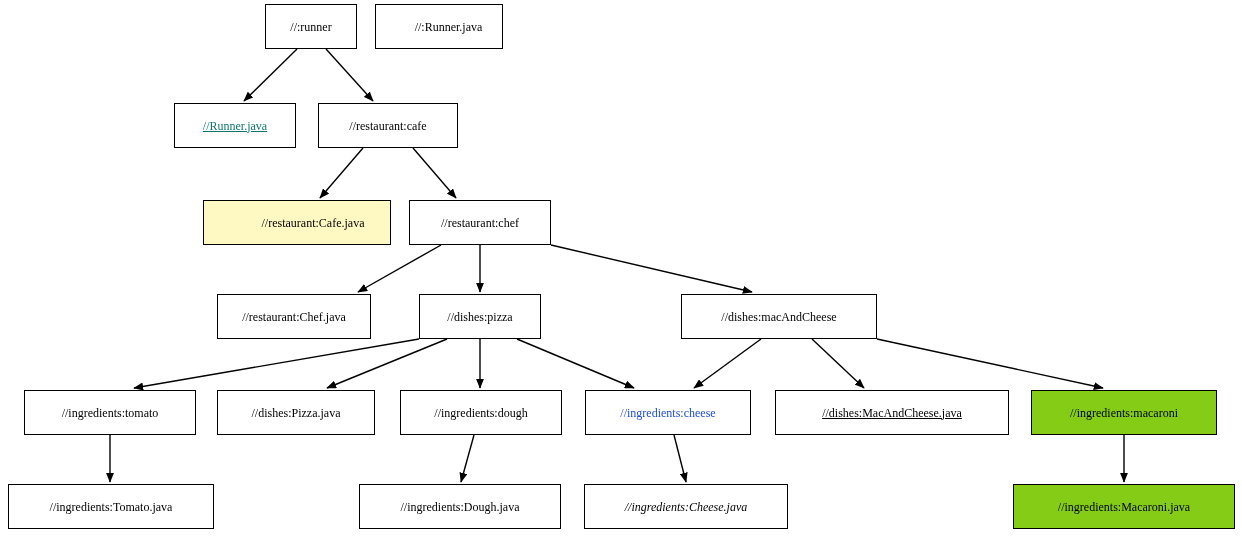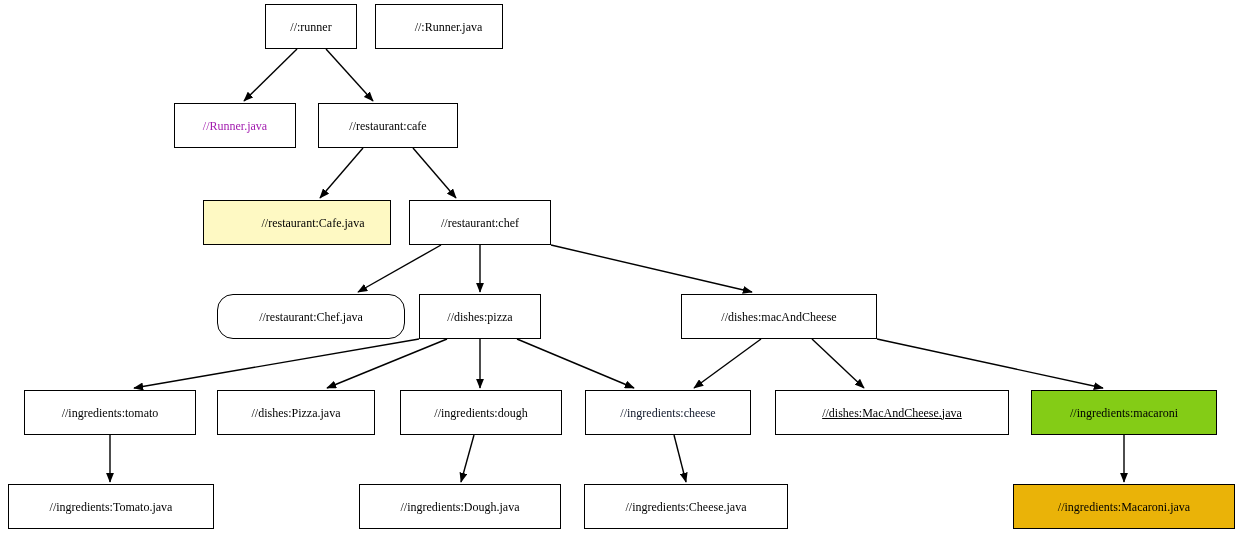--- a/index.html
+++ b/index.html
@@ -76,64 +76,64 @@
       </g>
   </svg>
   <div id="nodes-group">
       <div class="graph-node" style="left: 265px; top: 4px; width: 92px; height: 45px; border-color: rgb(0, 0, 0); background: rgb(255, 255, 255);">
         <span class="node-label" style="color: rgb(0, 0, 0);">//:runner</span>
       </div>
       <div class="graph-node" style="left: 375px; top: 4px; width: 128px; height: 45px; border-color: rgb(0, 0, 0); background: rgb(255, 255, 255); padding-left: 19px;">
         <span class="node-label" style="color: rgb(0, 0, 0);">//:Runner.java</span>
       </div>
       <div class="graph-node" style="left: 174px; top: 103px; width: 122px; height: 45px; border-color: rgb(0, 0, 0); background: rgb(255, 255, 255);">
-        <span class="node-label" style="color: #a21caf;">//Runner.java</span>
+        <span class="node-label" style="color: #0f766e; text-decoration: underline;">//Runner.java</span>
       </div>
       <div class="graph-node" style="left: 318px; top: 103px; width: 140px; height: 45px; border-color: rgb(0, 0, 0); background: rgb(255, 255, 255);">
         <span class="node-label" style="color: rgb(0, 0, 0);">//restaurant:cafe</span>
       </div>
       <div class="graph-node" style="left: 203px; top: 200px; width: 188px; height: 45px; border-color: rgb(0, 0, 0); background: #fef9c3; padding-left: 32px;">
         <span class="node-label" style="color: rgb(0, 0, 0);">//restaurant:Cafe.java</span>
       </div>
       <div class="graph-node" style="left: 409px; top: 200px; width: 142px; height: 45px; border-color: rgb(0, 0, 0); background: rgb(255, 255, 255);">
         <span class="node-label" style="color: rgb(0, 0, 0);">//restaurant:chef</span>
       </div>
-      <div class="graph-node" style="left: 217px; top: 294px; width: 188px; height: 45px; border-color: rgb(0, 0, 0); background: rgb(255, 255, 255); border-radius: 16px;">
+      <div class="graph-node" style="left: 217px; top: 294px; width: 154px; height: 45px; border-color: rgb(0, 0, 0); background: rgb(255, 255, 255);">
         <span class="node-label" style="color: rgb(0, 0, 0);">//restaurant:Chef.java</span>
       </div>
       <div class="graph-node" style="left: 419px; top: 294px; width: 122px; height: 45px; border-color: rgb(0, 0, 0); background: rgb(255, 255, 255);">
         <span class="node-label" style="color: rgb(0, 0, 0);">//dishes:pizza</span>
       </div>
       <div class="graph-node" style="left: 681px; top: 294px; width: 196px; height: 45px; border-color: rgb(0, 0, 0); background: rgb(255, 255, 255);">
         <span class="node-label" style="color: rgb(0, 0, 0);">//dishes:macAndCheese</span>
       </div>
       <div class="graph-node" style="left: 24px; top: 390px; width: 172px; height: 45px; border-color: rgb(0, 0, 0); background: rgb(255, 255, 255); align-items: center;">
         <span class="node-label" style="color: rgb(0, 0, 0);">//ingredients:tomato</span>
       </div>
       <div class="graph-node" style="left: 217px; top: 390px; width: 158px; height: 45px; border-color: rgb(0, 0, 0); background: rgb(255, 255, 255);">
         <span class="node-label" style="color: rgb(0, 0, 0);">//dishes:Pizza.java</span>
       </div>
       <div class="graph-node" style="left: 400px; top: 390px; width: 162px; height: 45px; border-color: rgb(0, 0, 0); background: rgb(255, 255, 255);">
         <span class="node-label" style="color: rgb(0, 0, 0);">//ingredients:dough</span>
       </div>
       <div class="graph-node" style="left: 585px; top: 390px; width: 166px; height: 45px; border-color: rgb(0, 0, 0); background: rgb(255, 255, 255);">
-        <span class="node-label" style="color: #0f172a;">//ingredients:cheese</span>
+        <span class="node-label" style="color: #1d4ed8;">//ingredients:cheese</span>
       </div>
       <div class="graph-node" style="left: 775px; top: 390px; width: 234px; height: 45px; border-color: rgb(0, 0, 0); background: rgb(255, 255, 255); text-decoration: underline;">
         <span class="node-label" style="color: rgb(0, 0, 0);">//dishes:MacAndCheese.java</span>
       </div>
       <div class="graph-node" style="left: 1031px; top: 390px; width: 186px; height: 45px; border-color: rgb(0, 0, 0); background: #84cc16;">
         <span class="node-label" style="color: rgb(0, 0, 0);">//ingredients:macaroni</span>
       </div>
       <div class="graph-node" style="left: 8px; top: 484px; width: 206px; height: 45px; border-color: rgb(0, 0, 0); background: rgb(255, 255, 255);">
         <span class="node-label" style="color: rgb(0, 0, 0);">//ingredients:Tomato.java</span>
       </div>
       <div class="graph-node" style="left: 359px; top: 484px; width: 202px; height: 45px; border-color: rgb(0, 0, 0); background: rgb(255, 255, 255); justify-content: center;">
         <span class="node-label" style="color: rgb(0, 0, 0);">//ingredients:Dough.java</span>
       </div>
       <div class="graph-node" style="left: 584px; top: 484px; width: 204px; height: 45px; border-color: rgb(0, 0, 0); background: rgb(255, 255, 255);">
-        <span class="node-label" style="color: rgb(0, 0, 0);">//ingredients:Cheese.java</span>
+        <span class="node-label" style="color: rgb(0, 0, 0); font-style: italic;">//ingredients:Cheese.java</span>
       </div>
-      <div class="graph-node" style="left: 1013px; top: 484px; width: 222px; height: 45px; border-color: rgb(0, 0, 0); background: #eab308;">
+      <div class="graph-node" style="left: 1013px; top: 484px; width: 222px; height: 45px; border-color: rgb(0, 0, 0); background: #84cc16;">
         <span class="node-label" style="color: rgb(0, 0, 0);">//ingredients:Macaroni.java</span>
       </div>
     </div>
 </div>
 
 </body></html>

